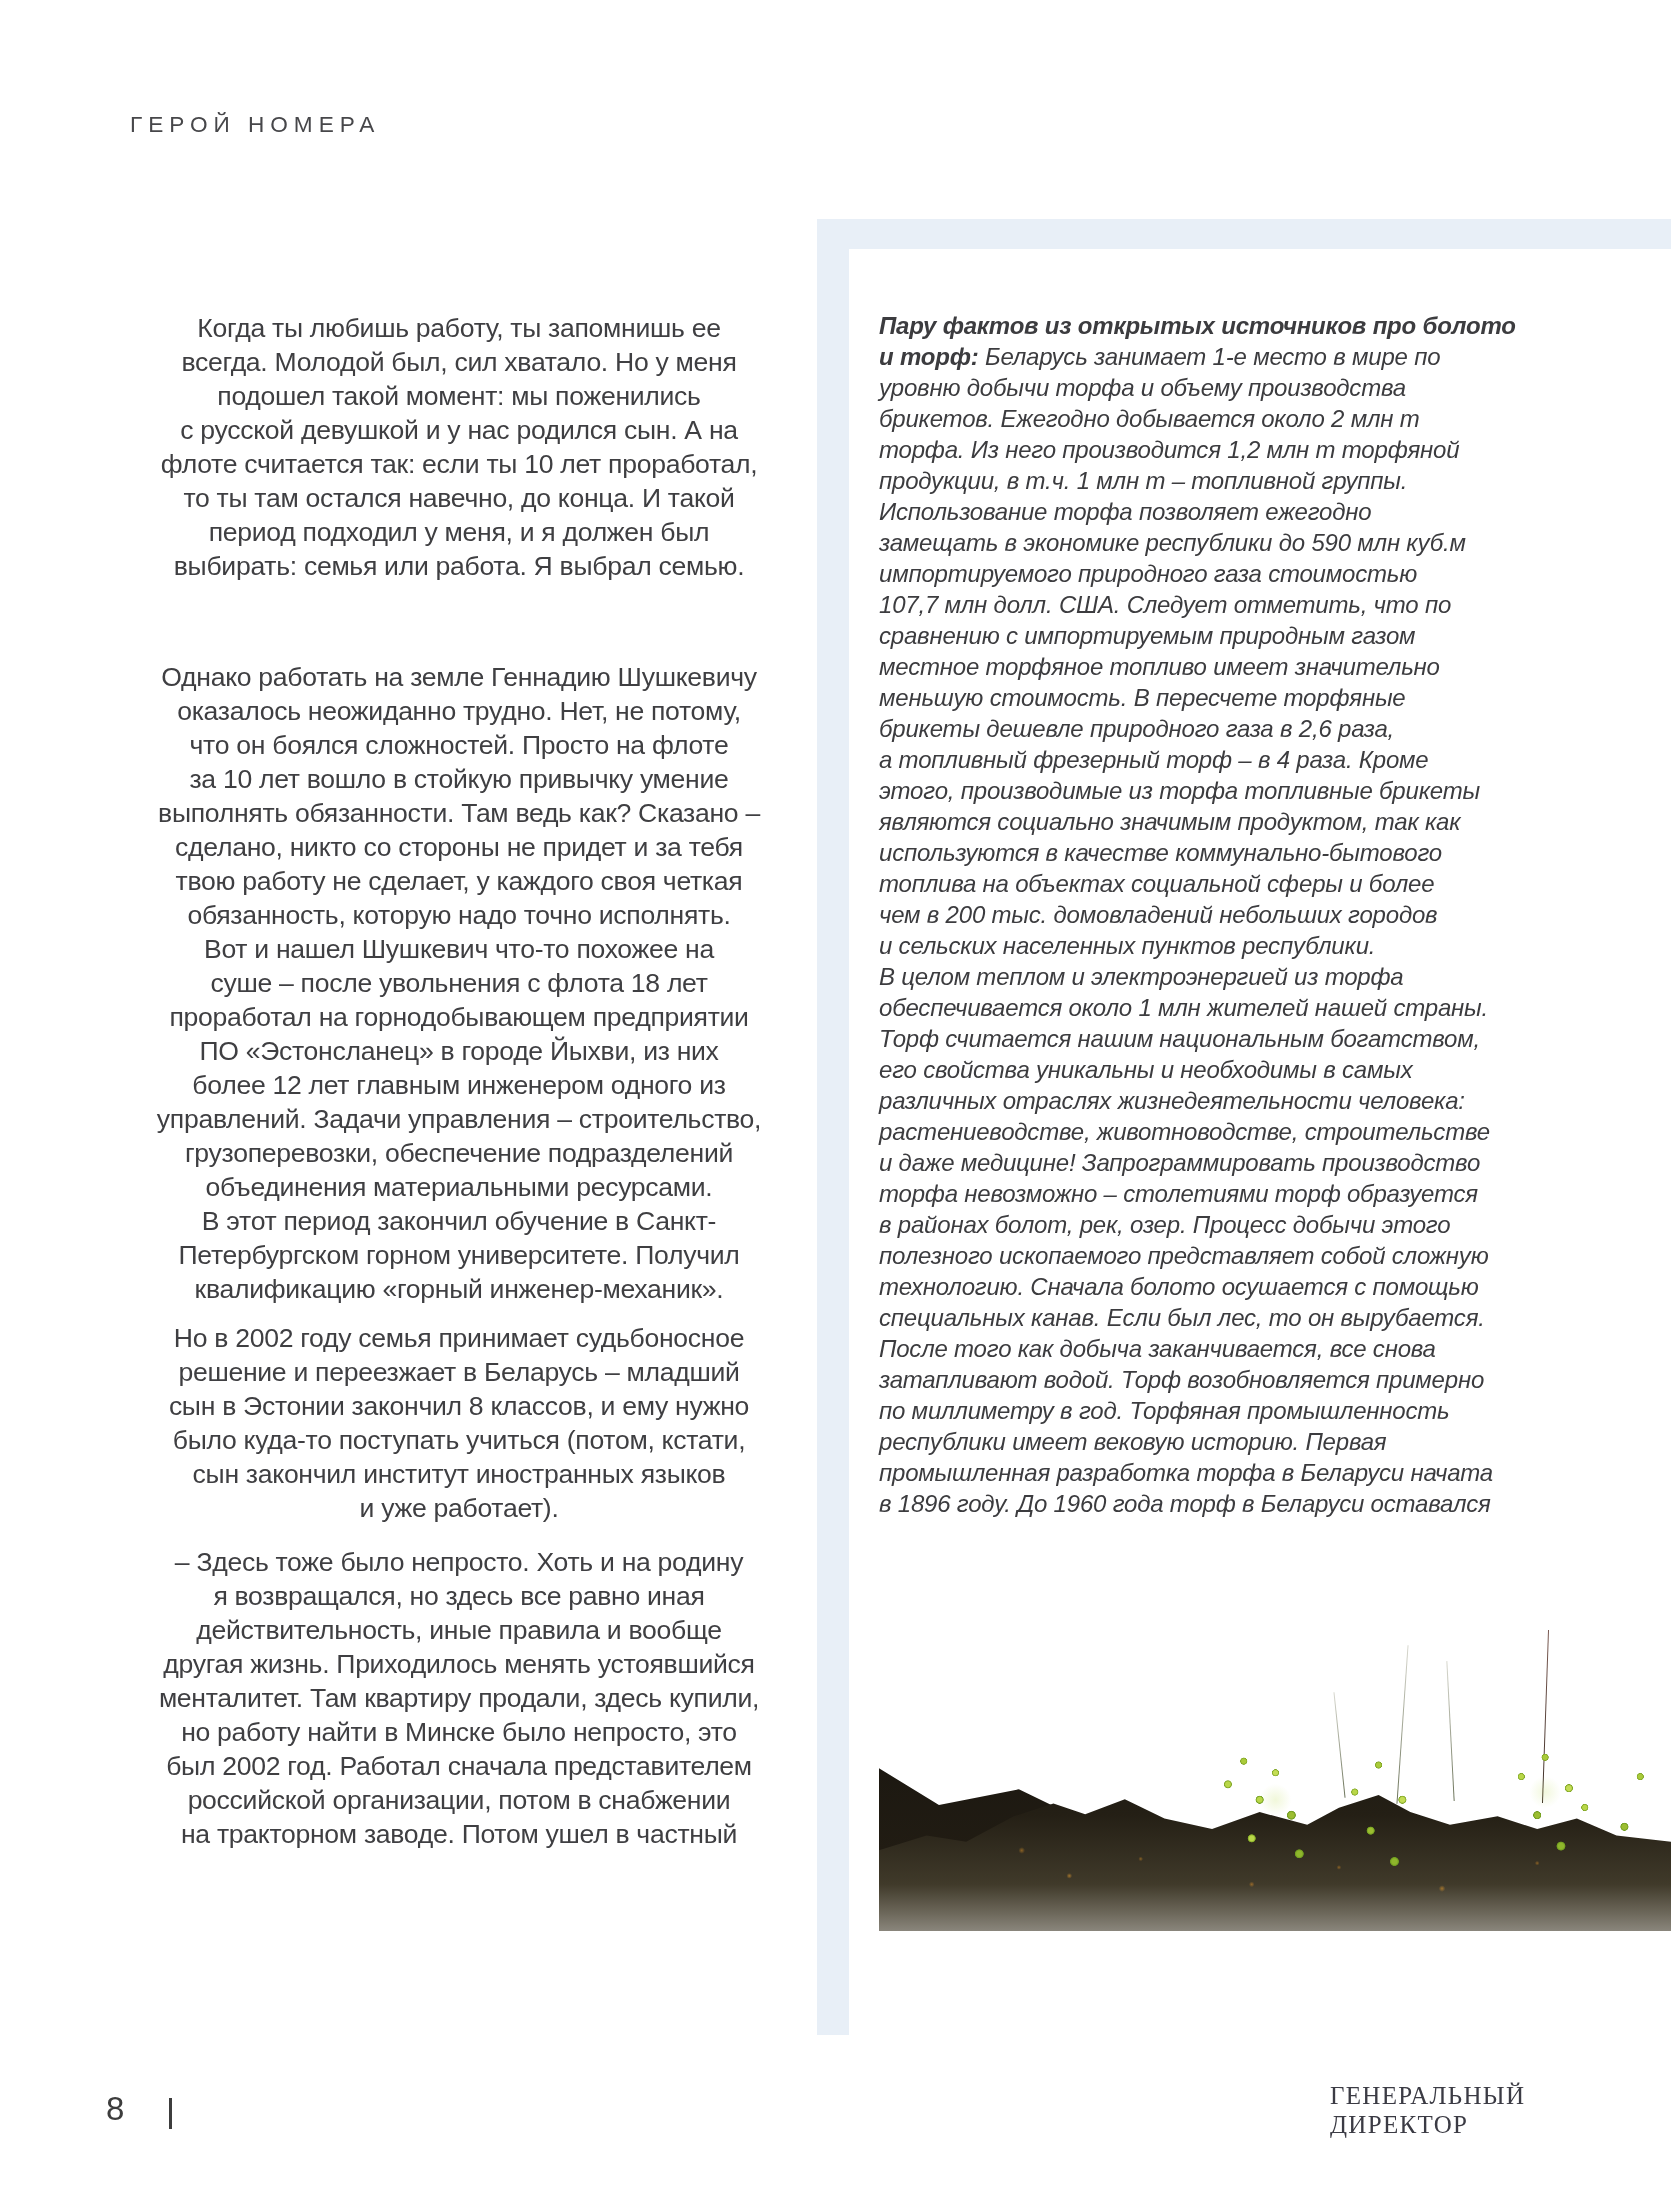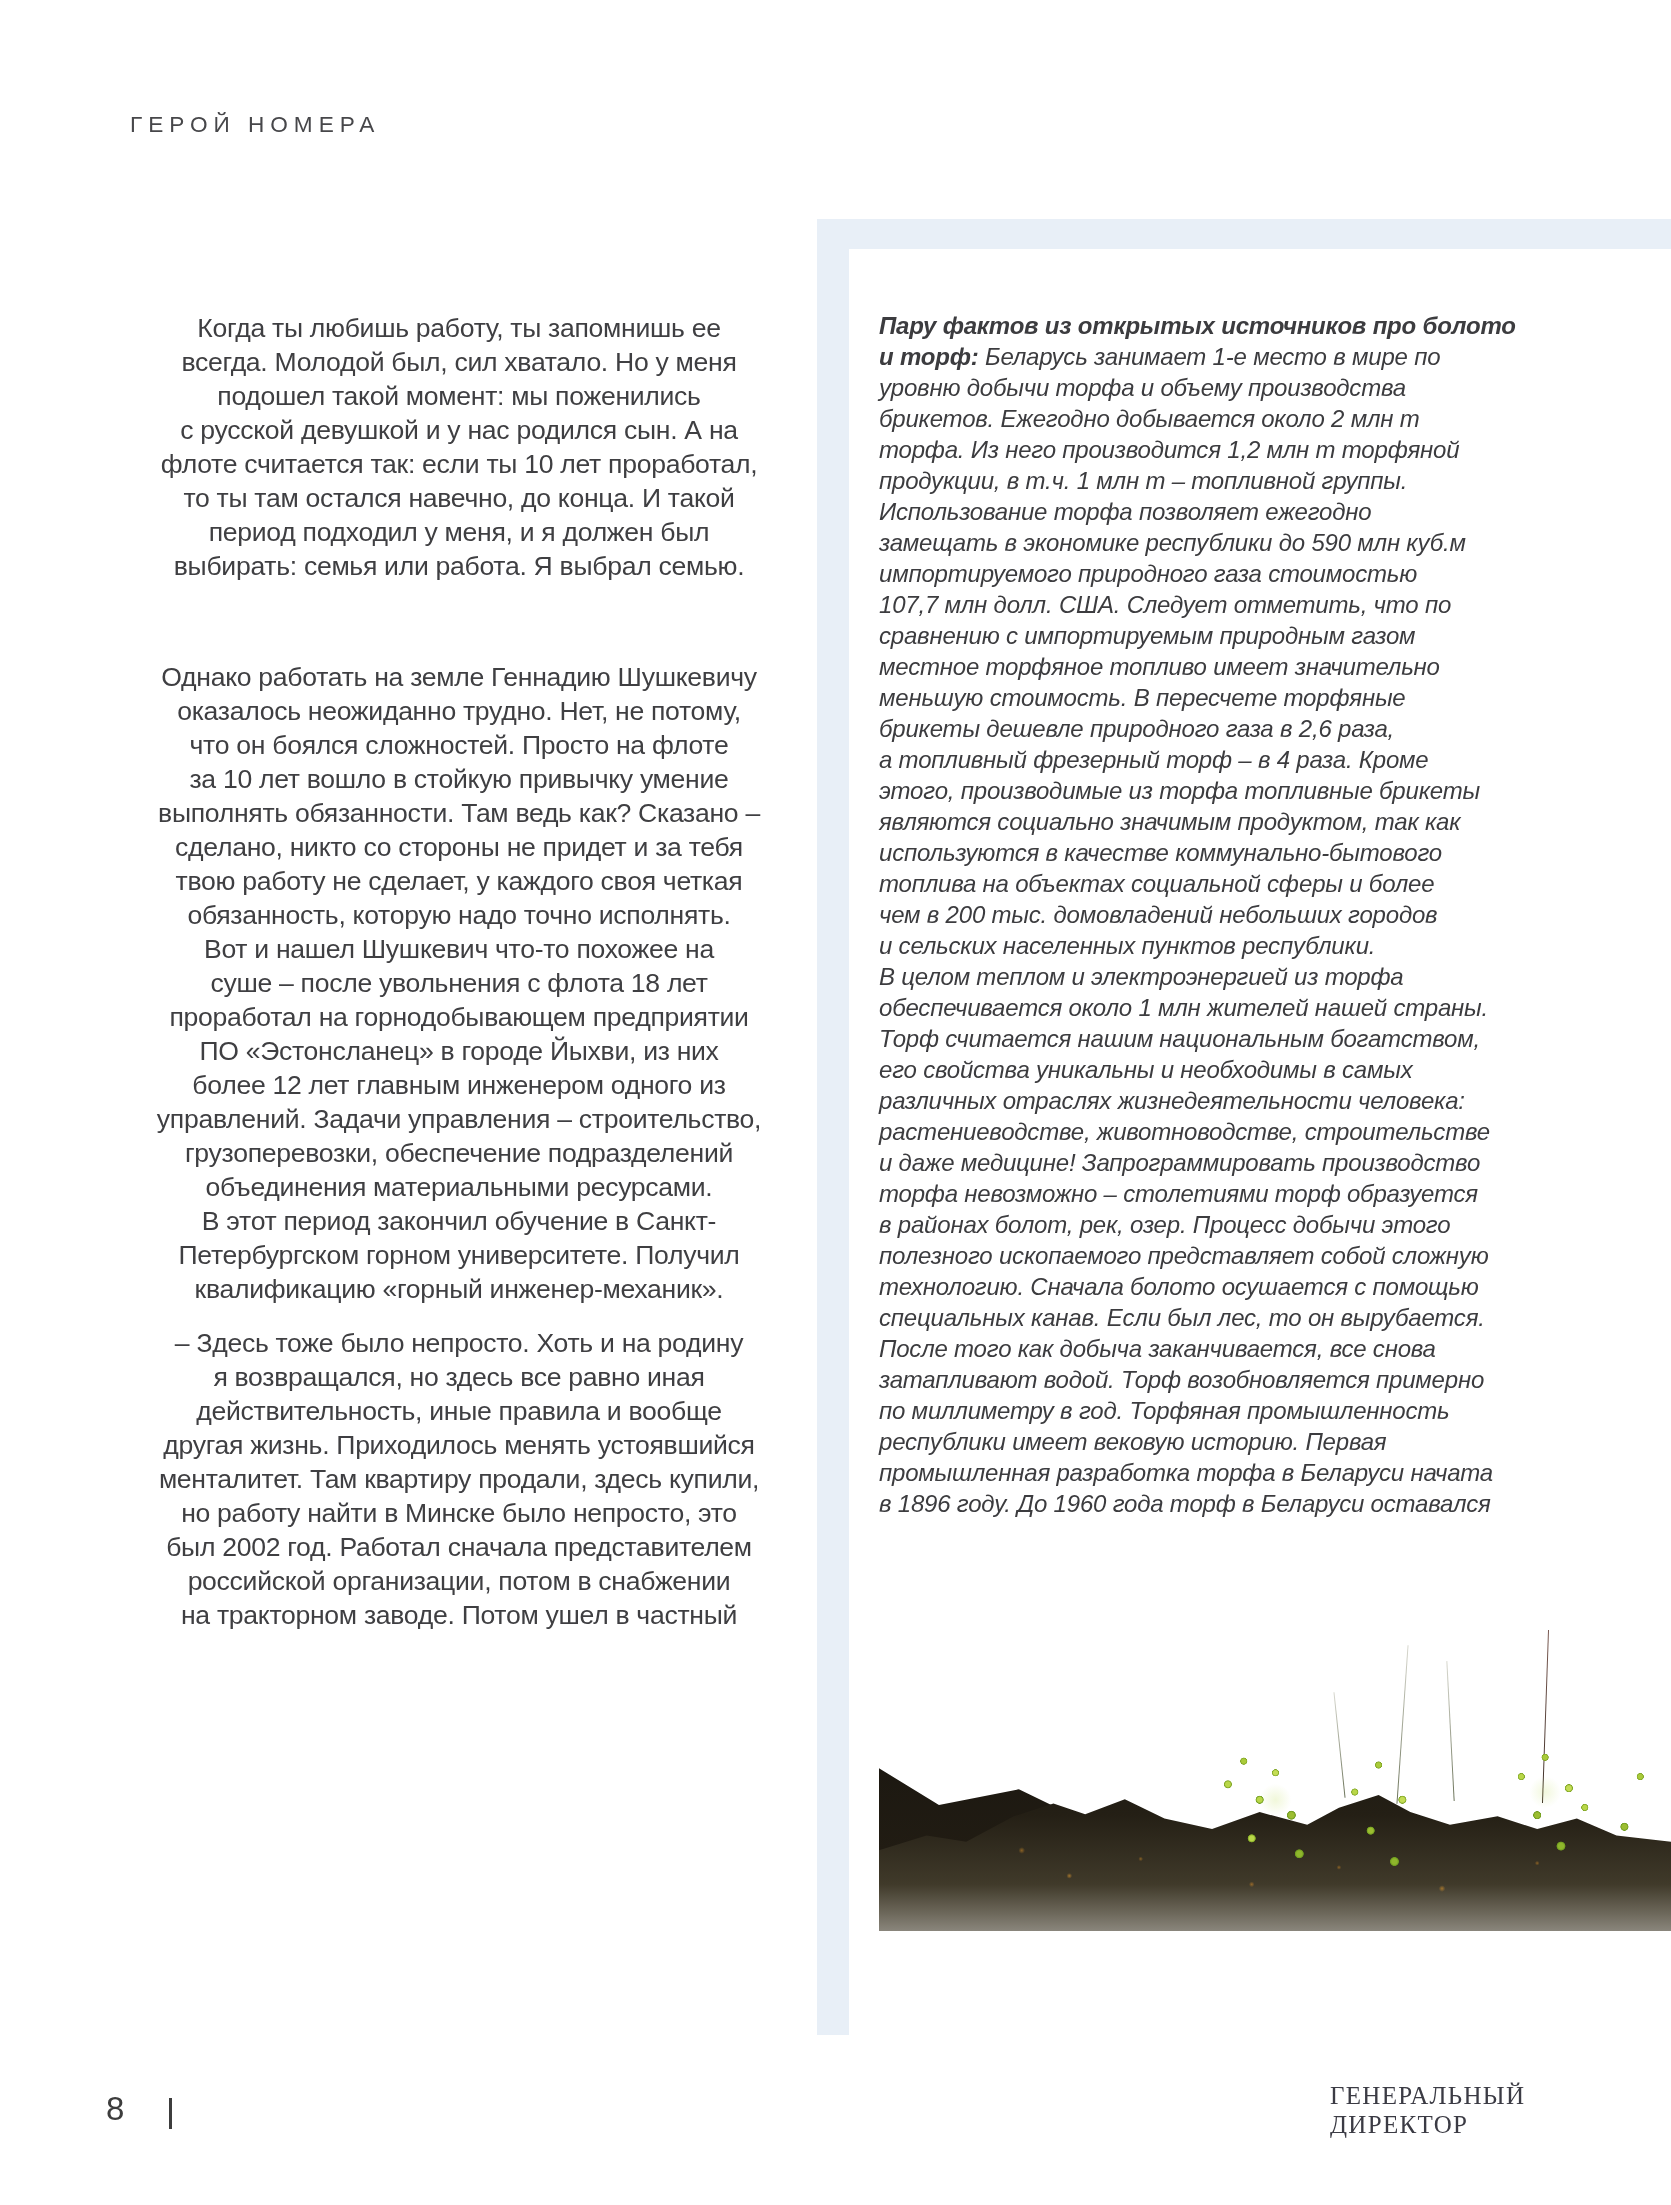--- a/index.html
+++ b/index.html
@@ -114,20 +114,26 @@
 суше – после увольнения с флота 18 лет
 проработал на горнодобывающем предприятии
 ПО «Эстонсланец» в городе Йыхви, из них
 более 12 лет главным инженером одного из
 управлений. Задачи управления – строительство,
 грузоперевозки, обеспечение подразделений
 объединения материальными ресурсами.
 В этот период закончил обучение в Санкт-
 Петербургском горном университете. Получил
 квалификацию «горный инженер-механик».</p>
+    <p class="pre p3">Но в 2002 году семья принимает судьбоносное
+решение и переезжает в Беларусь – младший
+сын в Эстонии закончил 8 классов, и ему нужно
+было куда-то поступать учиться (потом, кстати,
+сын закончил институт иностранных языков
+и уже работает).</p>
     <p class="pre p4">– Здесь тоже было непросто. Хоть и на родину
 я возвращался, но здесь все равно иная
 действительность, иные правила и вообще
 другая жизнь. Приходилось менять устоявшийся
 менталитет. Там квартиру продали, здесь купили,
 но работу найти в Минске было непросто, это
 был 2002 год. Работал сначала представителем
 российской организации, потом в снабжении
 на тракторном заводе. Потом ушел в частный</p>
   </div>

